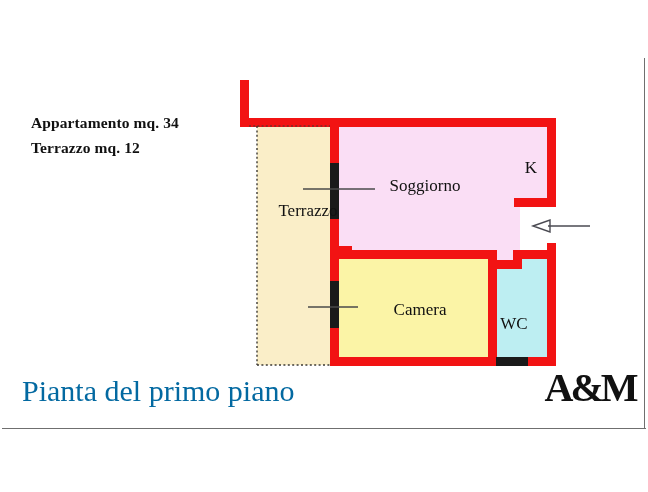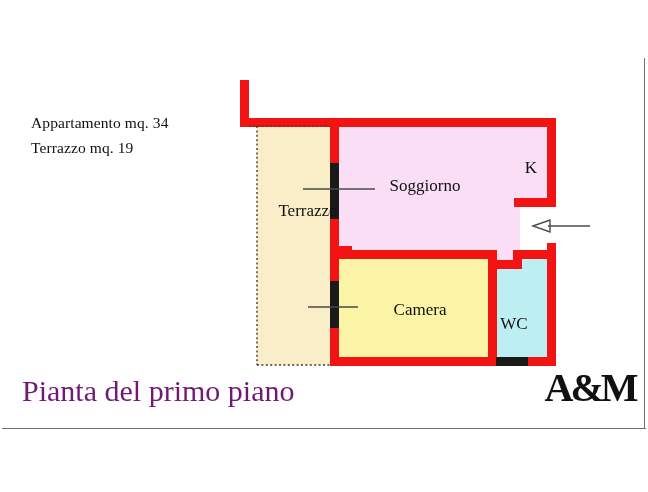--- a/index.html
+++ b/index.html
@@ -49,30 +49,31 @@
     left: 31px;
     top: 110px;
     width: 300px;
   }
   .note-line {
     font-size: 15.5px;
     line-height: 25px;
     letter-spacing: 0.1px;
     color: #111111;
     white-space: nowrap;
+    font-weight: bold;
   }
 
   
   .caption {
     position: absolute;
     left: 22px;
     top: 374px;
     font-size: 30px;
     line-height: 34px;
-    color: #701a75;
+    color: #0369a1;
     white-space: nowrap;
   }
 
   
   .logo {
     position: absolute;
     left: 542px;
     top: 369px;
     width: 96px;
     height: 40px;
@@ -168,21 +169,21 @@
 
       <text x="420" y="315" text-anchor="middle" font-family="Liberation Serif, DejaVu Serif, serif" font-size="17" fill="#111111">Camera</text>
 
       <text x="514" y="329" text-anchor="middle" font-family="Liberation Serif, DejaVu Serif, serif" font-size="17" fill="#111111">WC</text>
 
     </svg>
   </div>
 
   <div class="note-block">
     <div class="note-line">Appartamento mq. 34</div>
-    <div class="note-line">Terrazzo mq. 19</div>
+    <div class="note-line">Terrazzo mq. 12</div>
   </div>
 
   <div class="caption">Pianta del primo piano</div>
 
   <div class="logo">
     <svg width="96" height="40" viewBox="0 0 96 40" xmlns="http://www.w3.org/2000/svg">
       <text x="48" y="32" text-anchor="middle" font-family="Liberation Serif, DejaVu Serif, serif" font-size="40" font-weight="bold" letter-spacing="-3" fill="#111111">A&amp;M</text>
     </svg>
   </div>
 

